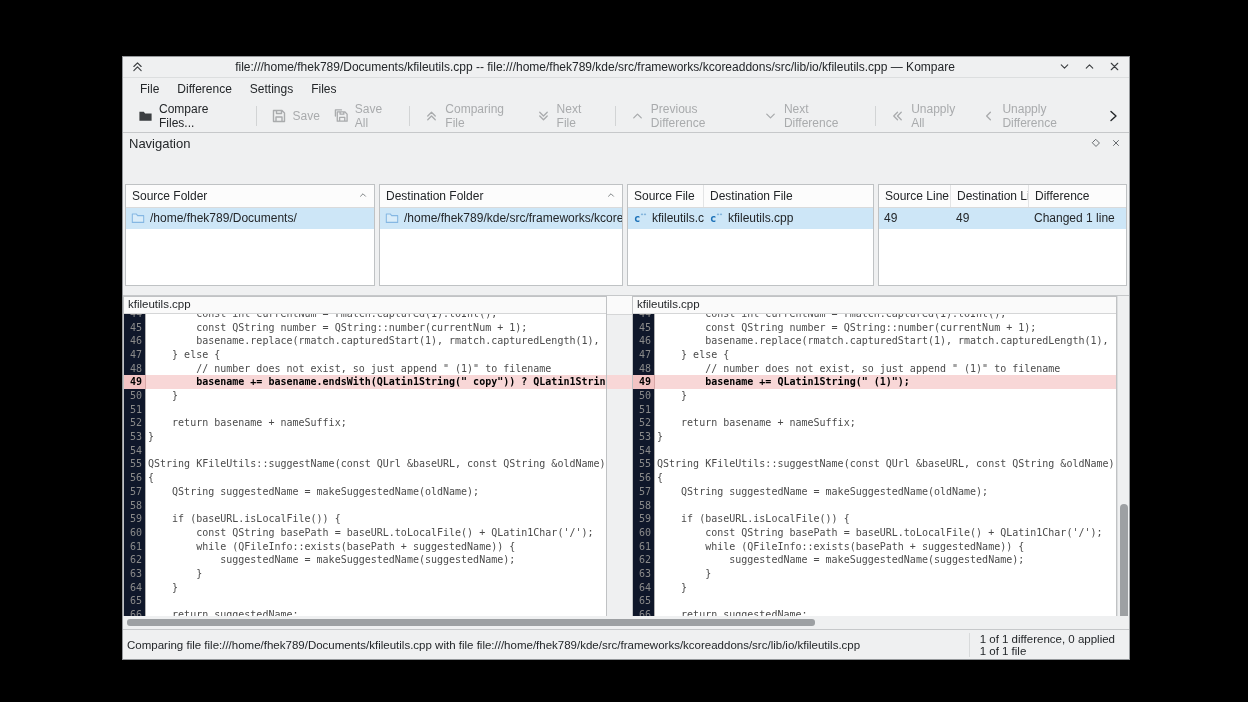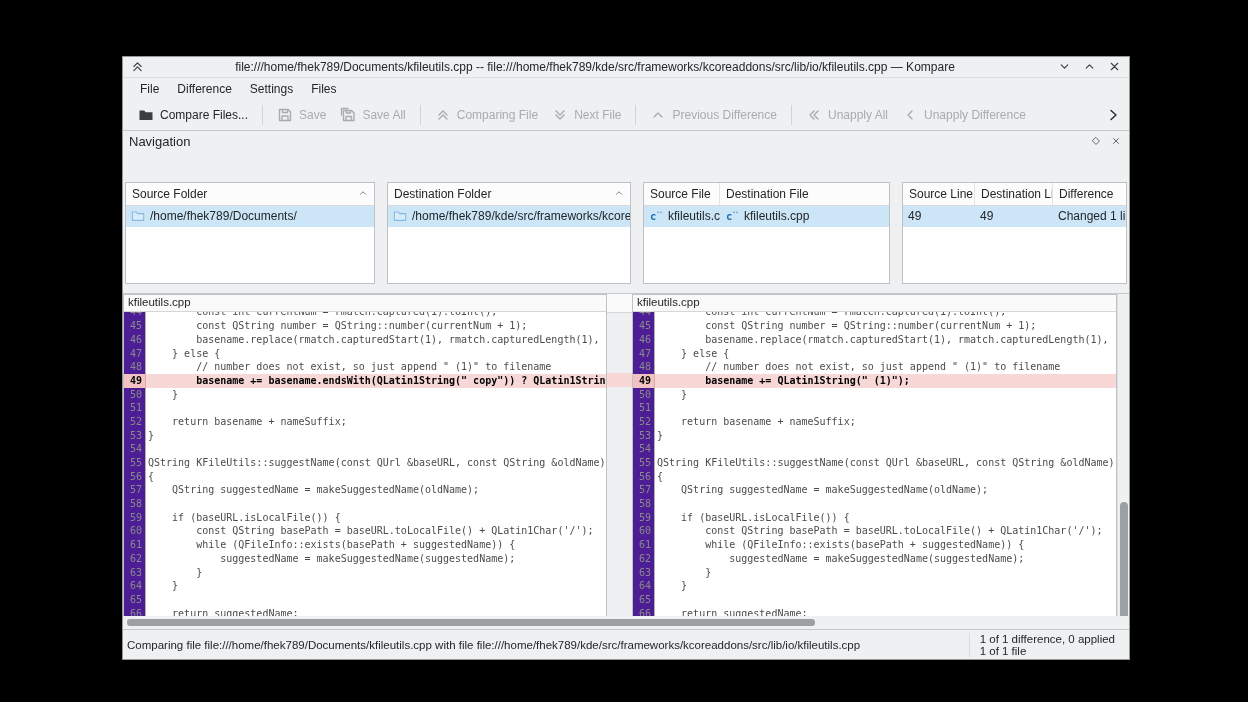--- a/index.html
+++ b/index.html
@@ -33,21 +33,21 @@
   .tb-sep { width:1px; height:20px; background:#d2d4d5; margin:0 7px; }
   .tb-overflow { color:#232629; display:inline-flex; }
 
   
   .dockbar { height:20px; display:flex; align-items:center; padding:2px 8px 0 6px;
              font-size:13px; color:#232629; }
   .dock-btns { margin-left:auto; display:flex; gap:10px; color:#54585b; }
   .dbtn { display:inline-flex; }
   .ic10 { width:10px; height:10px; }
 
-  .navpanels { height:110px; display:flex; padding:0 2px; gap:12px;margin-top:32px; }
+  .navpanels { height:110px; display:flex; padding:0 2px; gap:4px;margin-top:32px; }
   .npanel { background:#fff; border:1px solid #bfc2c4; display:flex; flex-direction:column; overflow:hidden; }
   .nheader { display:flex; height:23px; background:#fcfcfc; border-bottom:1px solid #d9dadb;
              font-size:12px; color:#232629; flex:0 0 auto; }
   .ncol { display:flex; align-items:center; padding:0 6px; border-right:1px solid #e3e4e5;
           white-space:nowrap; overflow:hidden; }
   .ncol:last-child { border-right:none; }
   .ncol .sort { margin-left:auto; color:#6d7174; padding-left:6px; }
   .nrow { display:flex; height:21px; align-items:center; font-size:12px; color:#232629; }
   .nrow.selected { background:#cde6f7; }
   .ncell { display:flex; align-items:center; gap:5px; padding:0 5px; white-space:nowrap; overflow:hidden; height:100%; }
@@ -60,21 +60,21 @@
   .diff-cols { flex:1; display:flex; min-height:0; }
   .pane { background:#fff; display:flex; flex-direction:column; overflow:hidden; border:1px solid #c0c2c4; border-bottom:none; }
   .pane-left { width:484px; }
   .pane-right { flex:1; }
   .pane-header { height:17px; background:#fafafa; border-bottom:1px solid #d5d6d7;
                  font-size:11.5px; color:#232629; padding:1px 4px; white-space:nowrap; overflow:hidden; }
   .code { flex:1; position:relative; overflow:hidden; font-family:"DejaVu Sans Mono", monospace;
           font-size:10px; line-height:13.7px; }
   .code-inner { position:absolute; top:-7px; left:0; right:0; }
   .cline { display:flex; height:13.7px; }
-  .cline .ln { width:22px; flex:0 0 auto; background:#4c1d95; color:#8a8a8a;
+  .cline .ln { width:22px; flex:0 0 auto; background:#0f172a; color:#8a8a8a;
                text-align:right; padding-right:3px; border-right:1px solid #b2b2b2; }
   .cline .ct { flex:1; white-space:pre; overflow:hidden; color:#4b4b4b; padding-left:2px; }
   .cline.chg { background:#f8d7d7; }
   .cline.chg .ln { background:#f2c3c3; color:#000; font-weight:bold; border-right-color:#d9a8a8; }
   .cline.chg .ct { color:#000; font-weight:bold; }
   .gap { width:25px; position:relative; background:#eff0f1; }
   .gap::before { content:""; position:absolute; top:0; left:0; right:0; height:18px; background:#fafafa; border-bottom:1px solid #d5d6d7; }
   .gap-band { position:absolute; left:0; right:0; top:79px; height:14px; background:#f8d7d7; }
   .vscroll { width:12px; background:#eff0f1; position:relative; border-left:1px solid #dcdedf; }
   .vthumb { position:absolute; left:2px; width:8px; border-radius:4px; background:#9da0a3;
@@ -215,20 +215,26 @@
             </svg>
             <span>Next File</span>
           </span>
           <span class="tb-sep"></span>
           <span class="tb-item disabled">
             <svg class="ic16 line-icon">
               <use href="#i-chevron-up"></use>
             </svg>
             <span>Previous Difference</span>
           </span>
+          <span class="tb-item disabled">
+            <svg class="ic16 line-icon">
+              <use href="#i-chevron-down"></use>
+            </svg>
+            <span>Next Difference</span>
+          </span>
           <span class="tb-sep"></span>
           <span class="tb-item disabled">
             <svg class="ic16 line-icon">
               <use href="#i-chevrons-left"></use>
             </svg>
             <span>Unapply All</span>
           </span>
           <span class="tb-item disabled">
             <svg class="ic16 line-icon">
               <use href="#i-chevron-left"></use>

